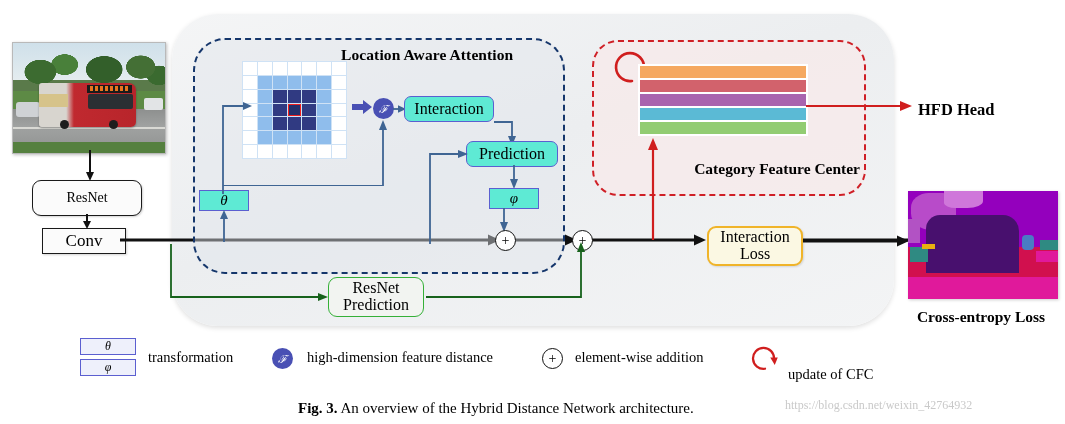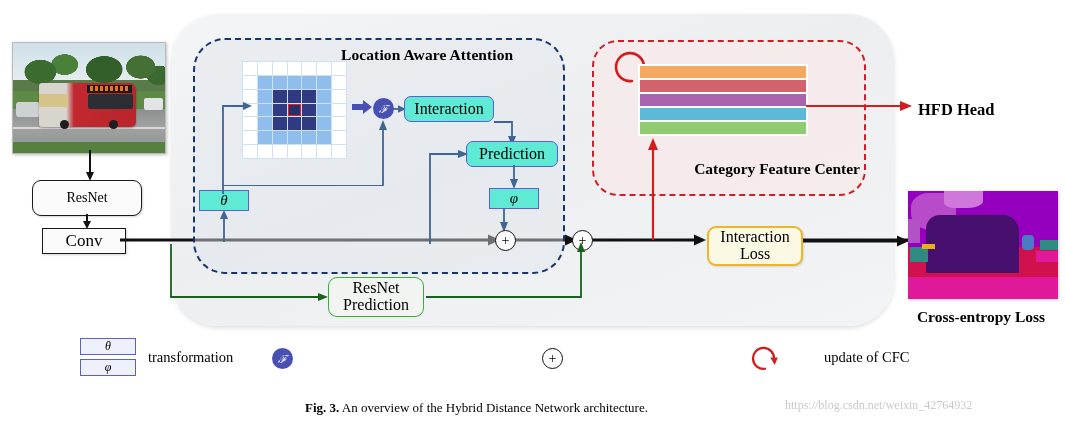--- a/index.html
+++ b/index.html
@@ -122,21 +122,21 @@
   #seg-label{left:895px;top:308px;width:172px;text-align:center;font-weight:bold;font-size:15.5px;}
   #hfd-label{left:918px;top:100px;font-weight:bold;font-size:16.5px;}
 
   
   #legend{left:0;top:332px;width:1065px;height:52px;}
   .lg-text{font-size:14.5px;}
   .lg-mini{border:1.5px solid #5b5fd0;background:#eef0fb;box-sizing:border-box;
       display:flex;align-items:center;justify-content:center;font-size:12px;font-style:italic;}
 
   
-  #caption{left:305px;top:400px;font-size:13px;}
+  #caption{left:298px;top:400px;font-size:15px;}
   #caption b{font-weight:bold;}
   #watermark{left:785px;top:398px;font-size:12px;color:#c9c9c9;
       font-family:Liberation Serif, serif;}
 </style>
 </head>
 <body>
 
 <div class="abs" id="outer-panel"></div>
 
 <div class="abs" id="input-photo">
@@ -362,27 +362,29 @@
 </div>
 <div class="abs" id="seg-label">Cross-entropy Loss</div>
 
 <div class="abs" id="legend">
 
   <div class="abs lg-mini" style="left:80px;top:6px;width:56px;height:17px;">θ</div>
   <div class="abs lg-mini" style="left:80px;top:27px;width:56px;height:17px;">φ</div>
   <div class="abs lg-text" style="left:148px;top:17px;">transformation</div>
 
   <div class="abs" style="left:272px;top:16px;width:21px;height:21px;border-radius:50%;background:#4950b4;color:#fff;font-size:11px;font-style:italic;display:flex;align-items:center;justify-content:center;">ℱ</div>
+  <div class="abs lg-text" style="left:307px;top:17px;">high-dimension feature distance</div>
 
   <div class="abs plus" style="left:542px;top:16px;">+</div>
+  <div class="abs lg-text" style="left:575px;top:17px;">element-wise addition</div>
 
   <svg class="abs" style="left:750px;top:12px;" width="30" height="30" viewBox="0 0 40 40">
     <path d="M32,20 A14,14 0 1 0 20,33" fill="none" stroke="#d01e1e" stroke-width="3" stroke-linecap="round"></path>
     <polygon points="33,28 27,18 37,18" fill="#d01e1e"></polygon>
   </svg>
-  <div class="abs lg-text" style="left:788px;top:17px;margin-left:36px;">update of CFC</div>
+  <div class="abs lg-text" style="left:788px;top:34px;">update of CFC</div>
 </div>
 
 <div class="abs" id="caption">
   <b>Fig. 3.</b>
   <span>An overview of the Hybrid Distance Network architecture.</span>
 </div>
 <div class="abs" id="watermark">https://blog.csdn.net/weixin_42764932</div>
 
 </body></html>

